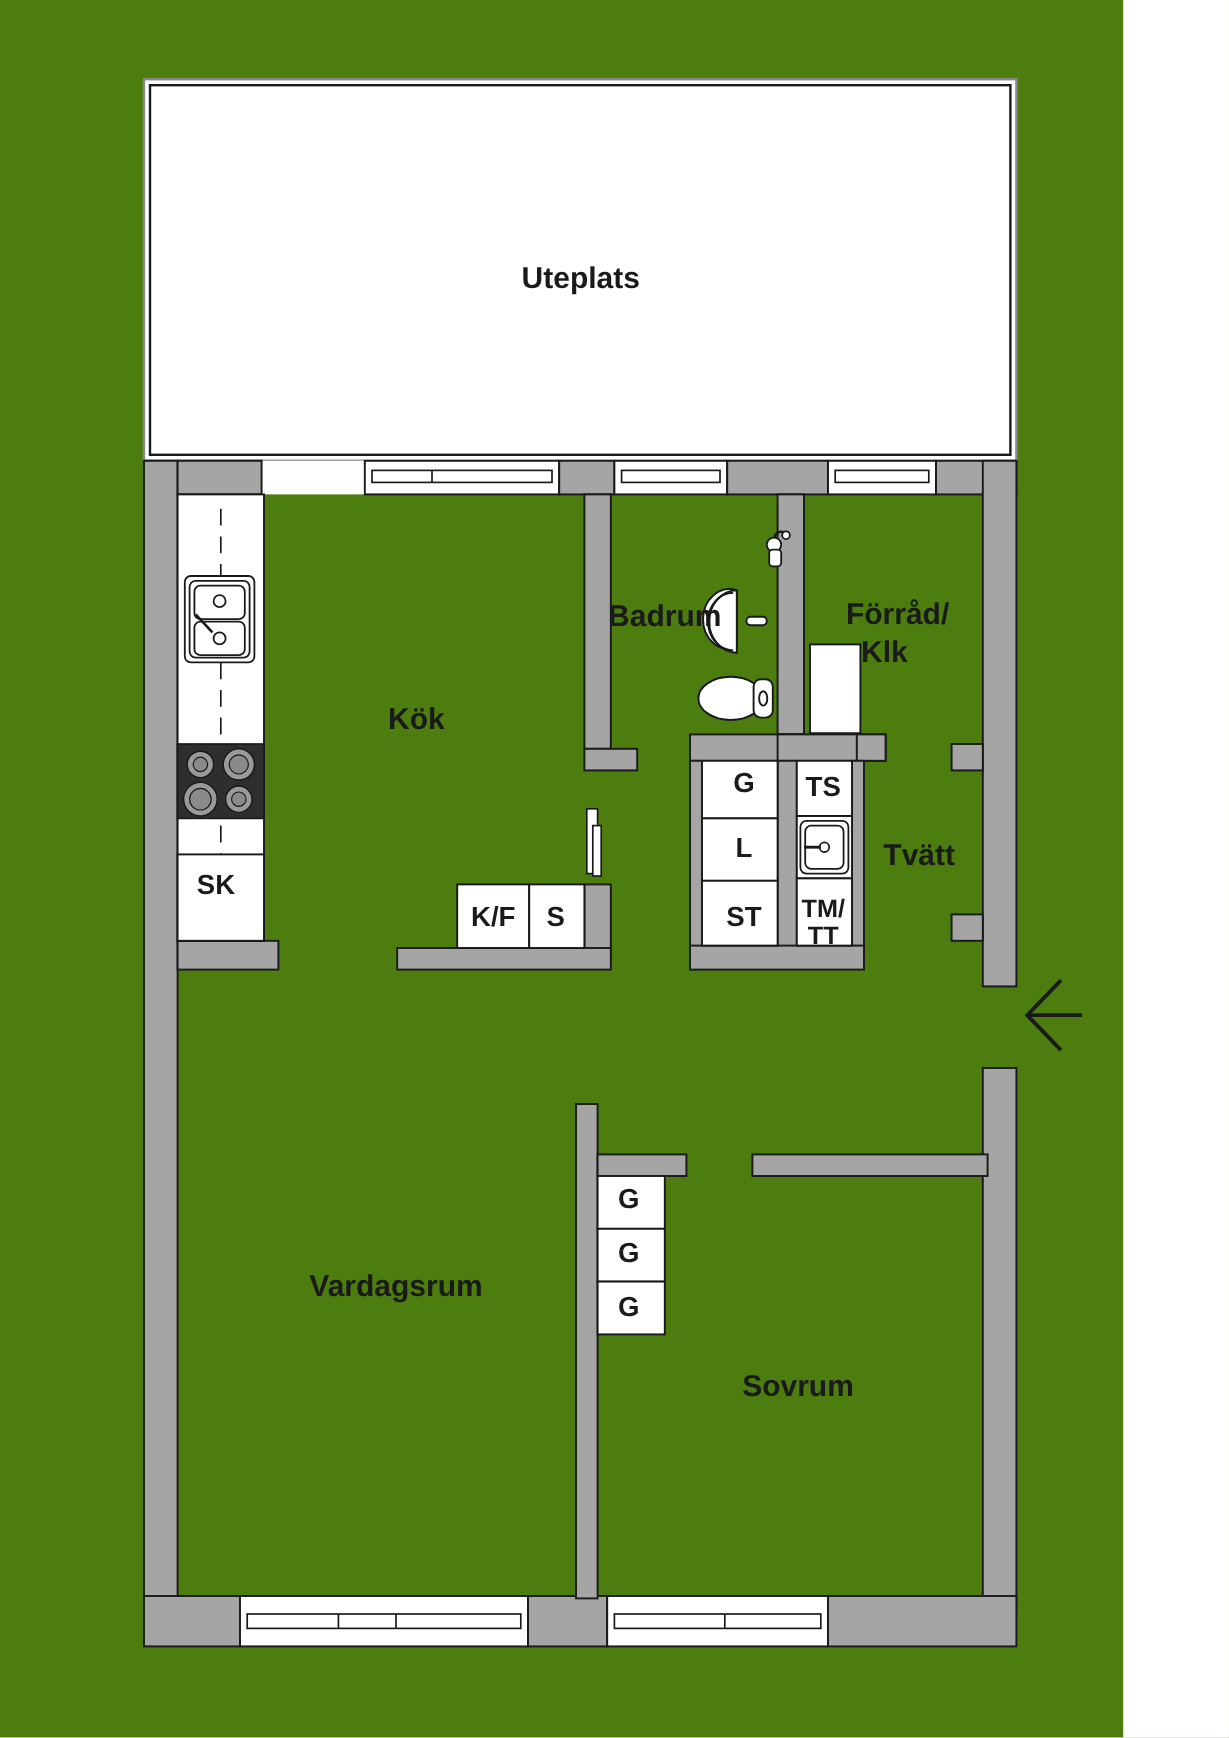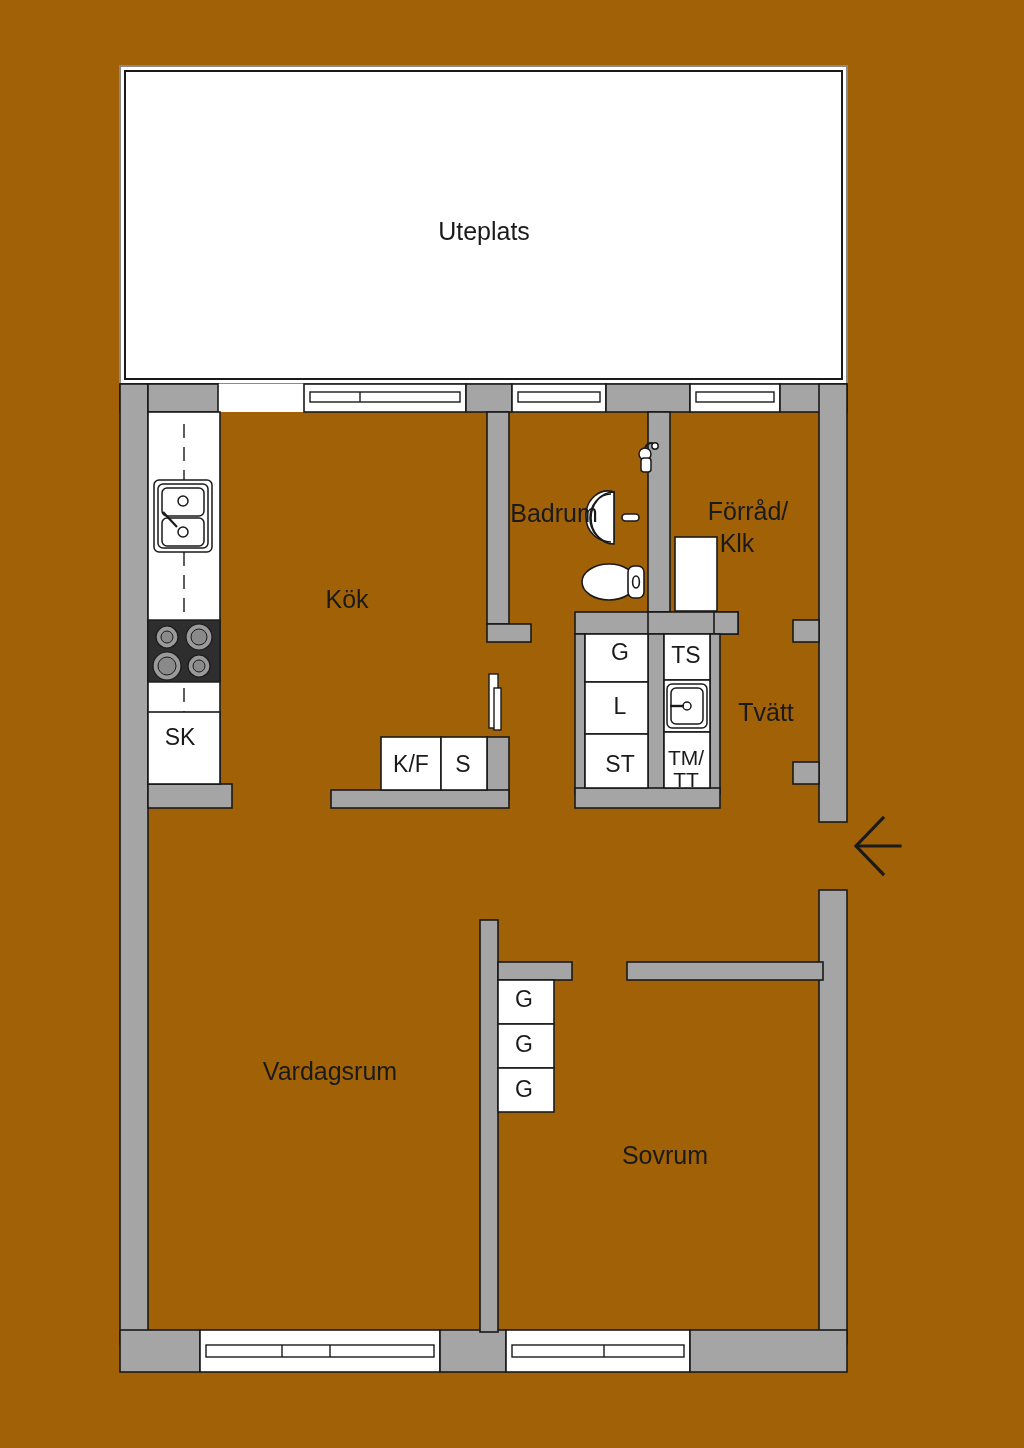--- a/index.html
+++ b/index.html
@@ -1,17 +1,17 @@
 <!DOCTYPE html>
 <html><head>
 <meta charset="utf-8">
 <style>
   html,body{margin:0;padding:0;background:#ffffff;}
   body{width:1024px;height:1448px;font-family:"Liberation Sans",sans-serif;}
-  #plan-root{position:relative;width:1024px;height:1448px;background:#a16207;overflow:hidden;}
+  #plan-root{position:relative;width:936px;height:1448px;background:#4d7c0f;overflow:hidden;font-weight:bold;}
   svg#floorplan{display:block;width:1024px;height:1448px;}
   .room-label{font-family:"Liberation Sans",sans-serif;fill:#1a1a1a;text-anchor:middle;dominant-baseline:middle;}
   .lbl-room{font-size:25px;}
   .lbl-small{font-size:23px;}
   .lbl-tiny{font-size:21px;}
 </style>
 </head>
 <body>
 
 <div id="plan-root">

